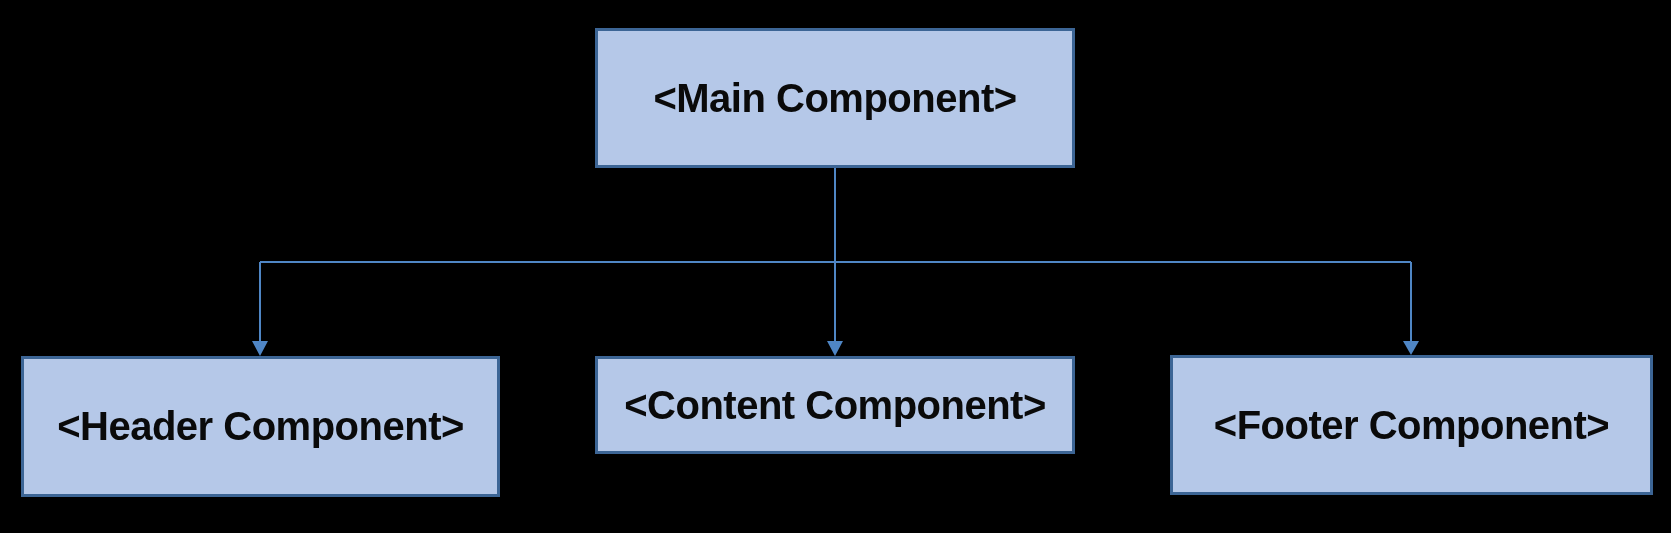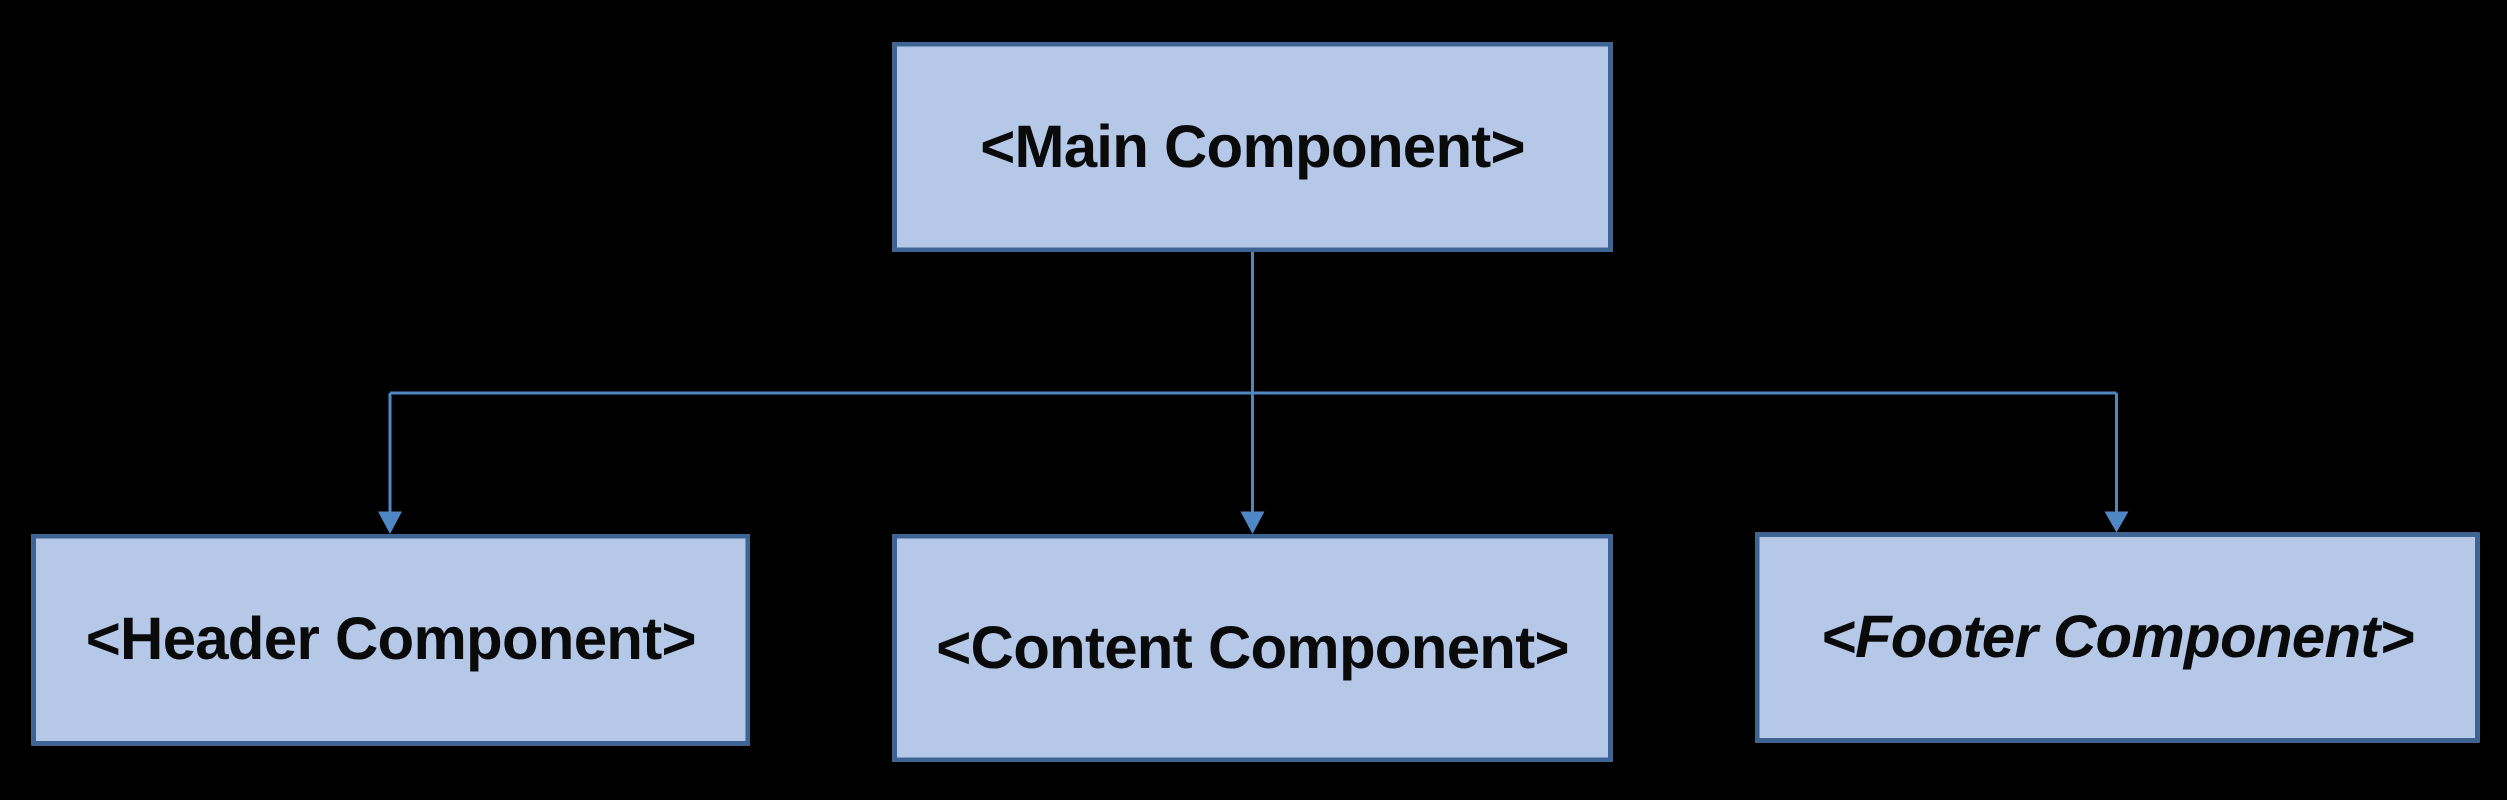--- a/index.html
+++ b/index.html
@@ -44,22 +44,22 @@
   }
   .node-label {
     color: var(--text);
     font-size: 40px;
     font-weight: 700;
     letter-spacing: -0.5px;
     white-space: nowrap;
   }
   .node-main    { left: 595px;  top: 28px;  width: 480px; height: 140px; }
   .node-header  { left: 21px;   top: 356px; width: 479px; height: 141px; }
-  .node-content { left: 595px;  top: 356px; width: 480px; height: 152px; }
-  .node-footer  { left: 1170px; top: 355px; width: 483px; height: 140px; font-style: italic; }
+  .node-content { left: 595px;  top: 356px; width: 480px; height: 98px; }
+  .node-footer  { left: 1170px; top: 355px; width: 483px; height: 140px; }
 </style>
 </head>
 <body>
 
 <div class="canvas">
 
   <svg class="connectors" viewBox="0 0 1671 533" xmlns="http://www.w3.org/2000/svg" aria-hidden="true">
 
     <line x1="835" y1="168" x2="835" y2="262"></line>
 

